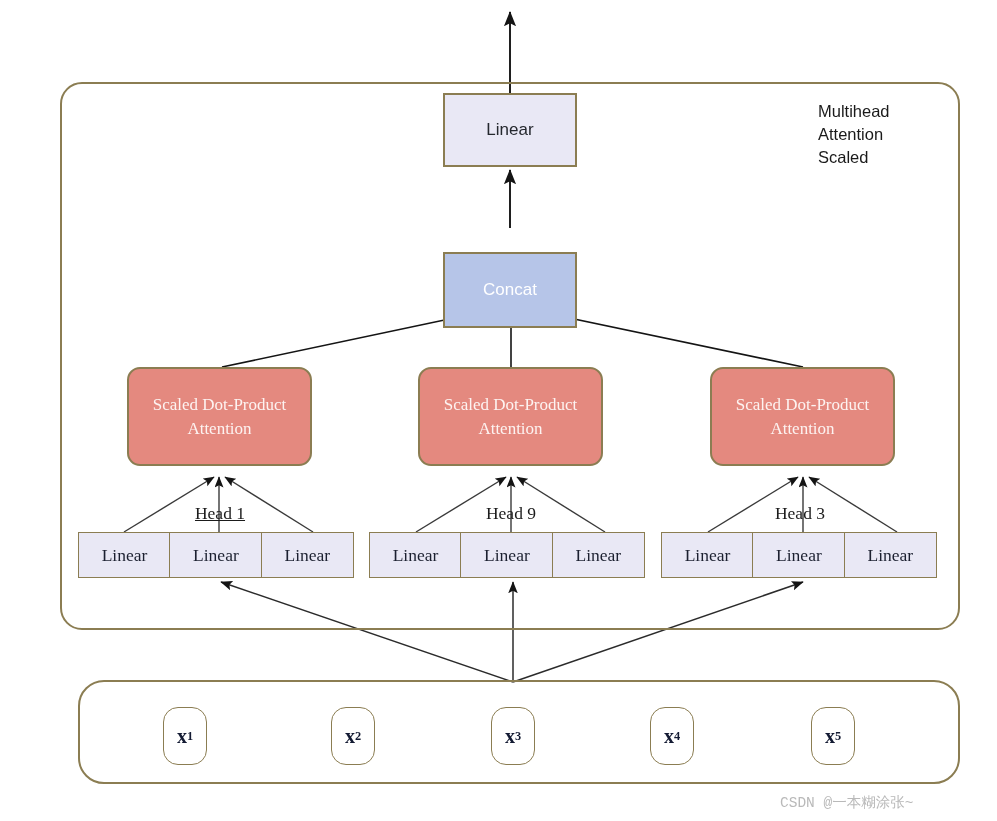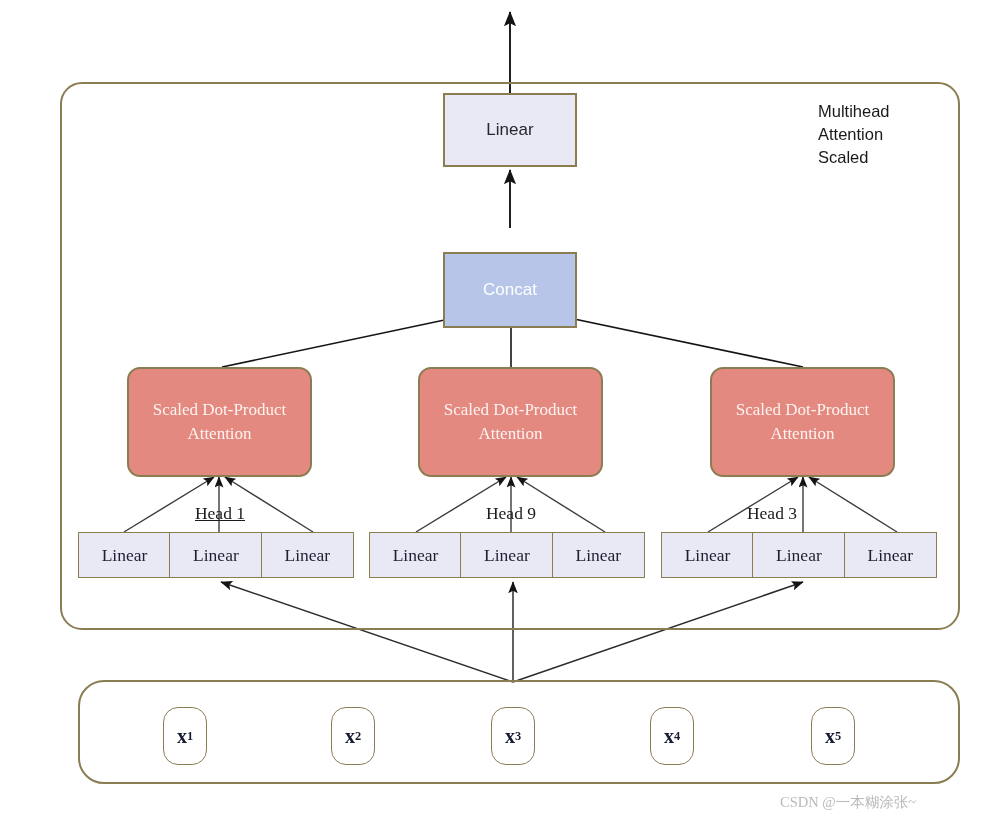--- a/index.html
+++ b/index.html
@@ -86,21 +86,21 @@
     font-size: 17px;
     color: #ffffff;
     margin-top: 24px;
   }
 
   
   .sdpa {
     position: absolute;
     box-sizing: border-box;
     width: 185px;
-    height: 110px;
+    height: 99px;
     background: #e4897f;
     border: 2px solid #8b7d52;
     border-radius: 13px;
     display: flex;
     align-items: center;
     justify-content: center;
     text-align: center;
     color: #fdf3f1;
     font-family: "Liberation Serif", serif;
     font-size: 17px;
@@ -116,21 +116,21 @@
     position: absolute;
     top: 503px;
     width: 120px;
     text-align: center;
     font-family: "Liberation Serif", serif;
     font-size: 17.5px;
     color: #1b1b1b;
   }
   #head-label-1 { left: 160px; text-decoration: underline; }
   #head-label-2 { left: 451px; }
-  #head-label-3 { left: 712px; }
+  #head-label-3 { left: 740px; }
 
   
   .linear-group {
     position: absolute;
     top: 532px;
     height: 46px;
     display: flex;
   }
   #linear-group-1 { left: 78px; }
   #linear-group-2 { left: 369px; }
@@ -180,21 +180,21 @@
   #token-3 { left: 650px; }
   #token-4 { left: 811px; }
 
   
   #watermark {
     position: absolute;
     left: 780px;
     top: 793px;
     font-size: 14.5px;
     color: #b9b9b9;
-    font-family: Liberation Serif, serif;
+    font-family: Liberation Mono, monospace;
     white-space: nowrap;
   }
 </style>
 </head>
 <body>
 
 <div id="canvas">
 
   <svg id="edges" viewBox="0 0 997 821" width="997" height="821">
     <defs>

